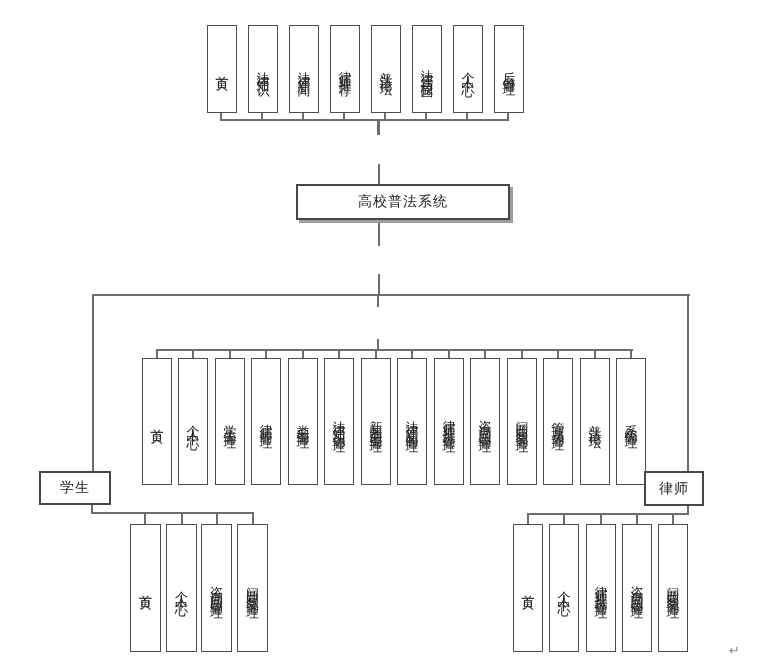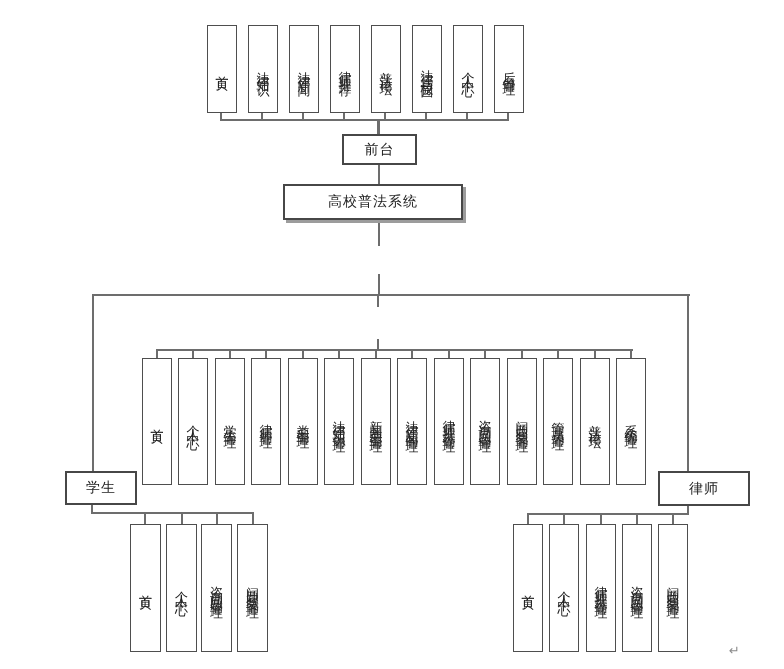--- a/index.html
+++ b/index.html
@@ -79,45 +79,44 @@
 
   <div class="box v" style="left:207px;top:25px;width:30px;height:88px">首页</div>
   <div class="box v" style="left:248px;top:25px;width:30px;height:88px">法律知识</div>
   <div class="box v" style="left:289px;top:25px;width:30px;height:88px">法律新闻</div>
   <div class="box v" style="left:330px;top:25px;width:30px;height:88px">律师推荐</div>
   <div class="box v" style="left:371px;top:25px;width:30px;height:88px">普法论坛</div>
   <div class="box v" style="left:412px;top:25px;width:30px;height:88px">法律与校园</div>
   <div class="box v" style="left:453px;top:25px;width:30px;height:88px">个人中心</div>
   <div class="box v" style="left:494px;top:25px;width:30px;height:88px">后台管理</div>
 
-  <div class="box h main" style="left:342px;top:134px;width:75px;height:31px">前台</div>
-  <div class="box h main shadow" style="left:283px;top:184px;width:180px;height:36px">高校普法系统</div>
+  <div class="box h main shadow" style="left:296px;top:184px;width:214px;height:36px">高校普法系统</div>
 
   <div class="box v" style="left:142px;top:358px;width:30px;height:127px">首页</div>
   <div class="box v" style="left:178px;top:358px;width:30px;height:127px">个人中心</div>
   <div class="box v" style="left:215px;top:358px;width:30px;height:127px">学生管理</div>
   <div class="box v" style="left:251px;top:358px;width:30px;height:127px">律师管理</div>
   <div class="box v" style="left:288px;top:358px;width:30px;height:127px">类型管理</div>
   <div class="box v" style="left:324px;top:358px;width:30px;height:127px">法律知识管理</div>
   <div class="box v" style="left:361px;top:358px;width:30px;height:127px">新闻类型管理</div>
   <div class="box v" style="left:397px;top:358px;width:30px;height:127px">法律新闻管理</div>
   <div class="box v" style="left:434px;top:358px;width:30px;height:127px">律师推荐管理</div>
   <div class="box v" style="left:470px;top:358px;width:30px;height:127px">咨询问题管理</div>
   <div class="box v" style="left:507px;top:358px;width:30px;height:127px">问题回复管理</div>
   <div class="box v" style="left:543px;top:358px;width:30px;height:127px">管理员管理</div>
   <div class="box v" style="left:580px;top:358px;width:30px;height:127px">普法论坛</div>
   <div class="box v" style="left:616px;top:358px;width:30px;height:127px">系统管理</div>
 
-  <div class="box h main" style="left:65px;top:471px;width:72px;height:34px">学生</div>
+  <div class="box h main" style="left:39px;top:471px;width:72px;height:34px">学生</div>
   <div class="box v" style="left:130px;top:524px;width:31px;height:128px">首页</div>
   <div class="box v" style="left:166px;top:524px;width:31px;height:128px">个人中心</div>
   <div class="box v" style="left:201px;top:524px;width:31px;height:128px">咨询问题管理</div>
   <div class="box v" style="left:237px;top:524px;width:31px;height:128px">问题回复管理</div>
 
-  <div class="box h main" style="left:658px;top:471px;width:92px;height:35px">律师</div>
+  <div class="box h main" style="left:644px;top:471px;width:60px;height:35px">律师</div>
   <div class="box v" style="left:513px;top:524px;width:30px;height:128px">首页</div>
   <div class="box v" style="left:549px;top:524px;width:30px;height:128px">个人中心</div>
   <div class="box v" style="left:586px;top:524px;width:30px;height:128px">律师推荐管理</div>
   <div class="box v" style="left:622px;top:524px;width:30px;height:128px">咨询问题管理</div>
   <div class="box v" style="left:658px;top:524px;width:30px;height:128px">问题回复管理</div>
 
   <div class="mark">↵</div>
 
 </div>
 

